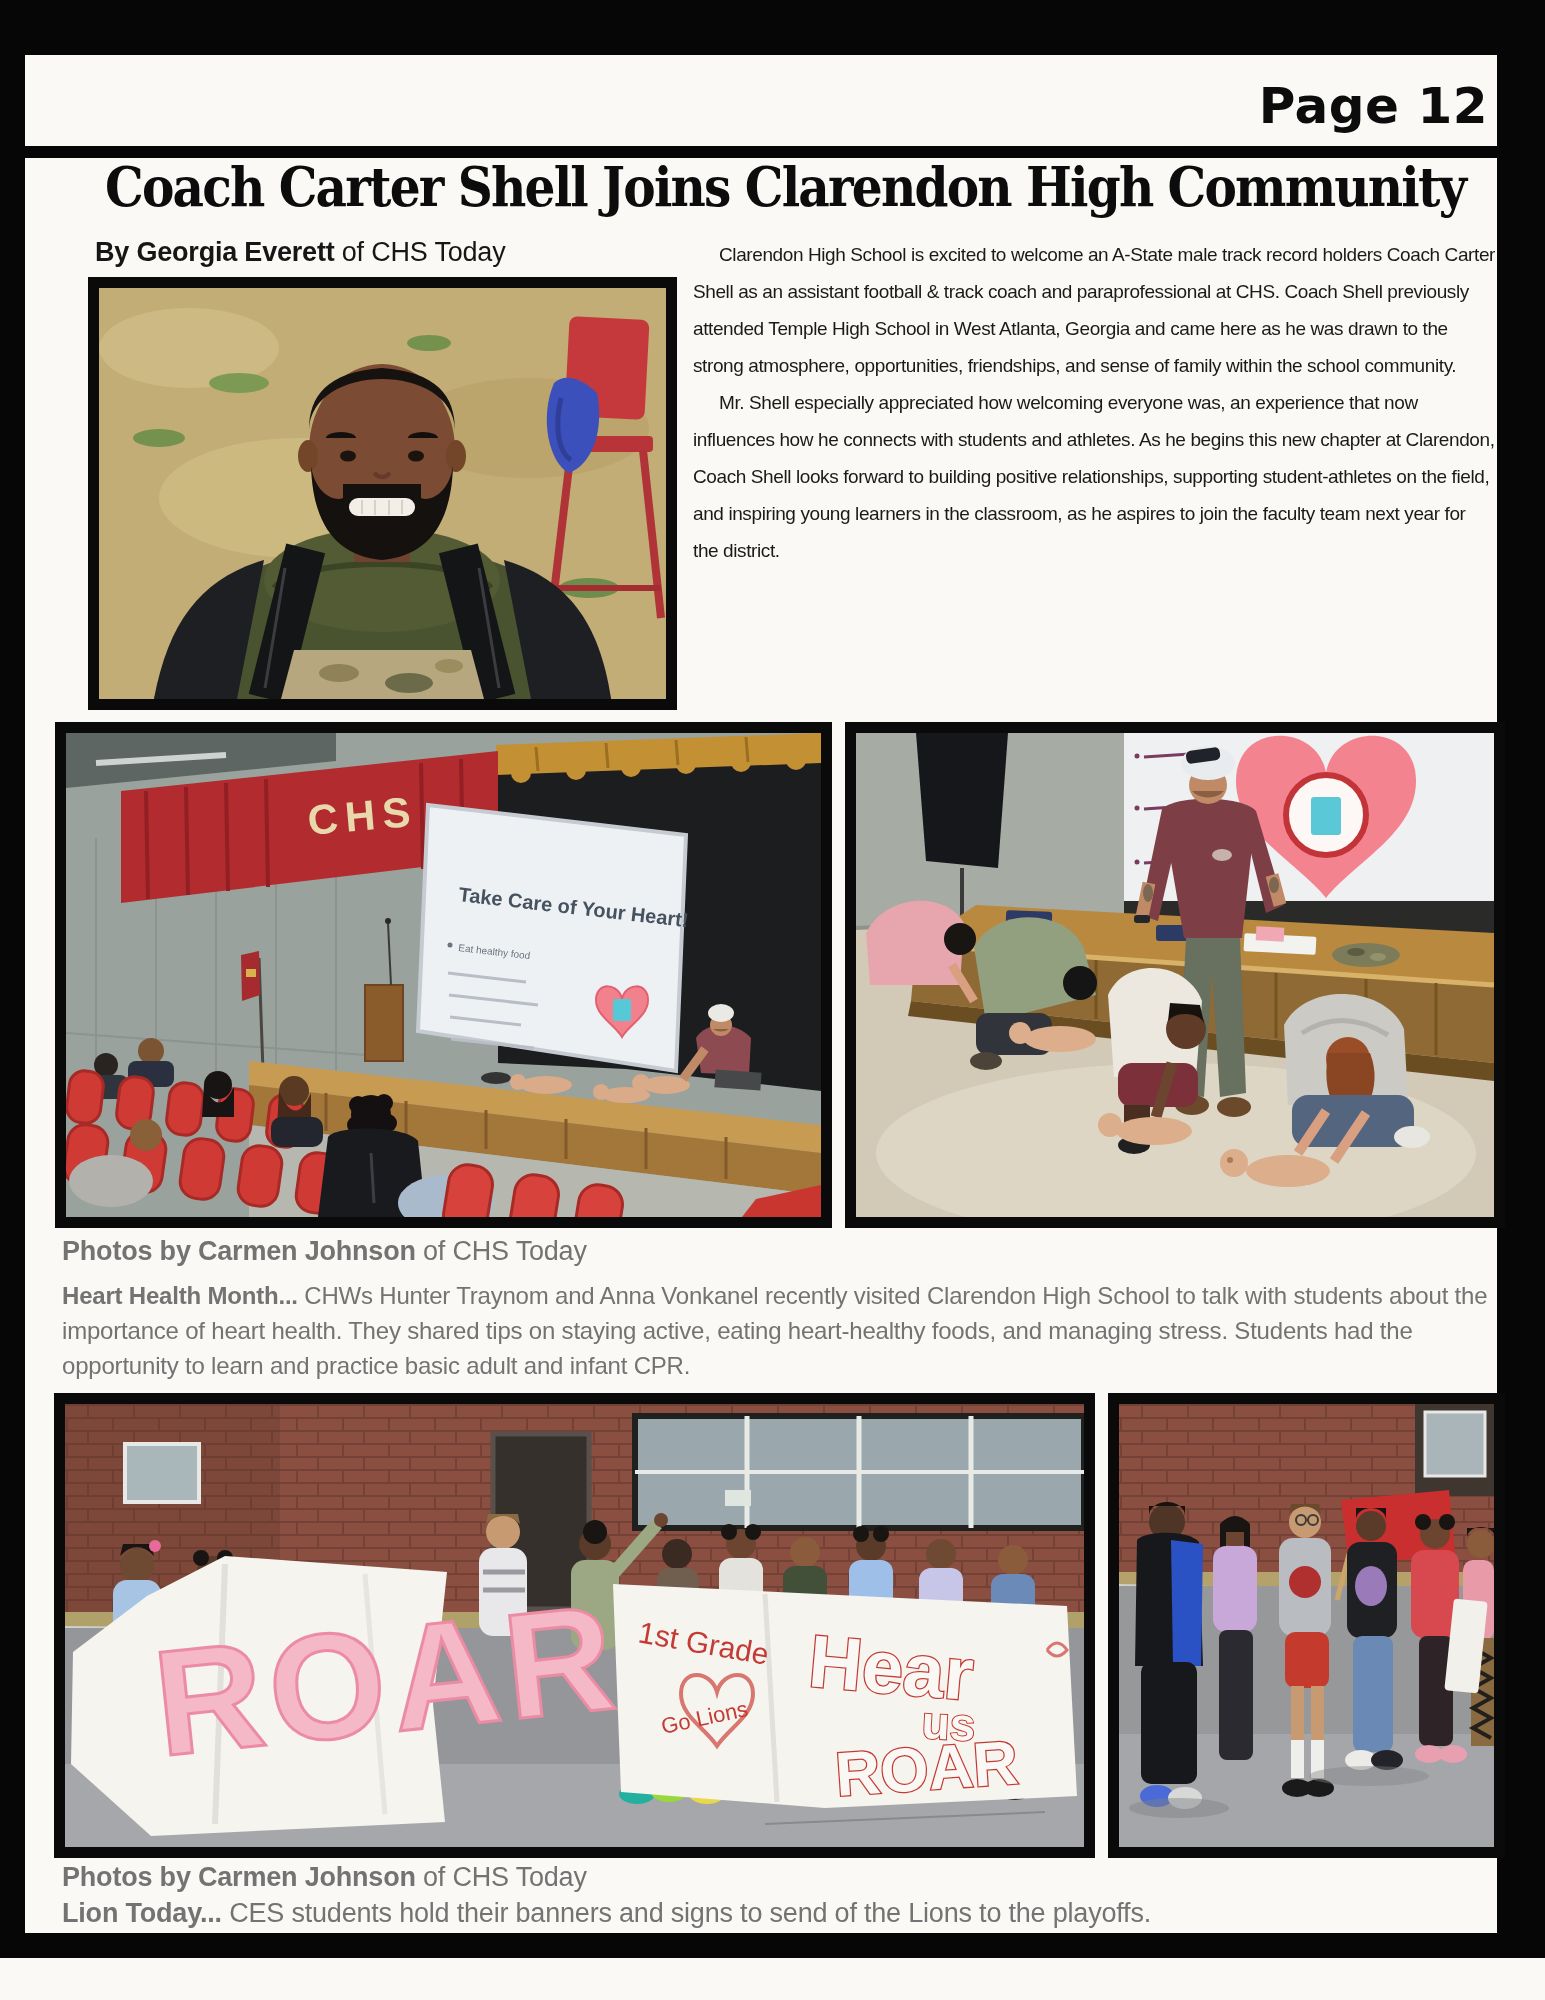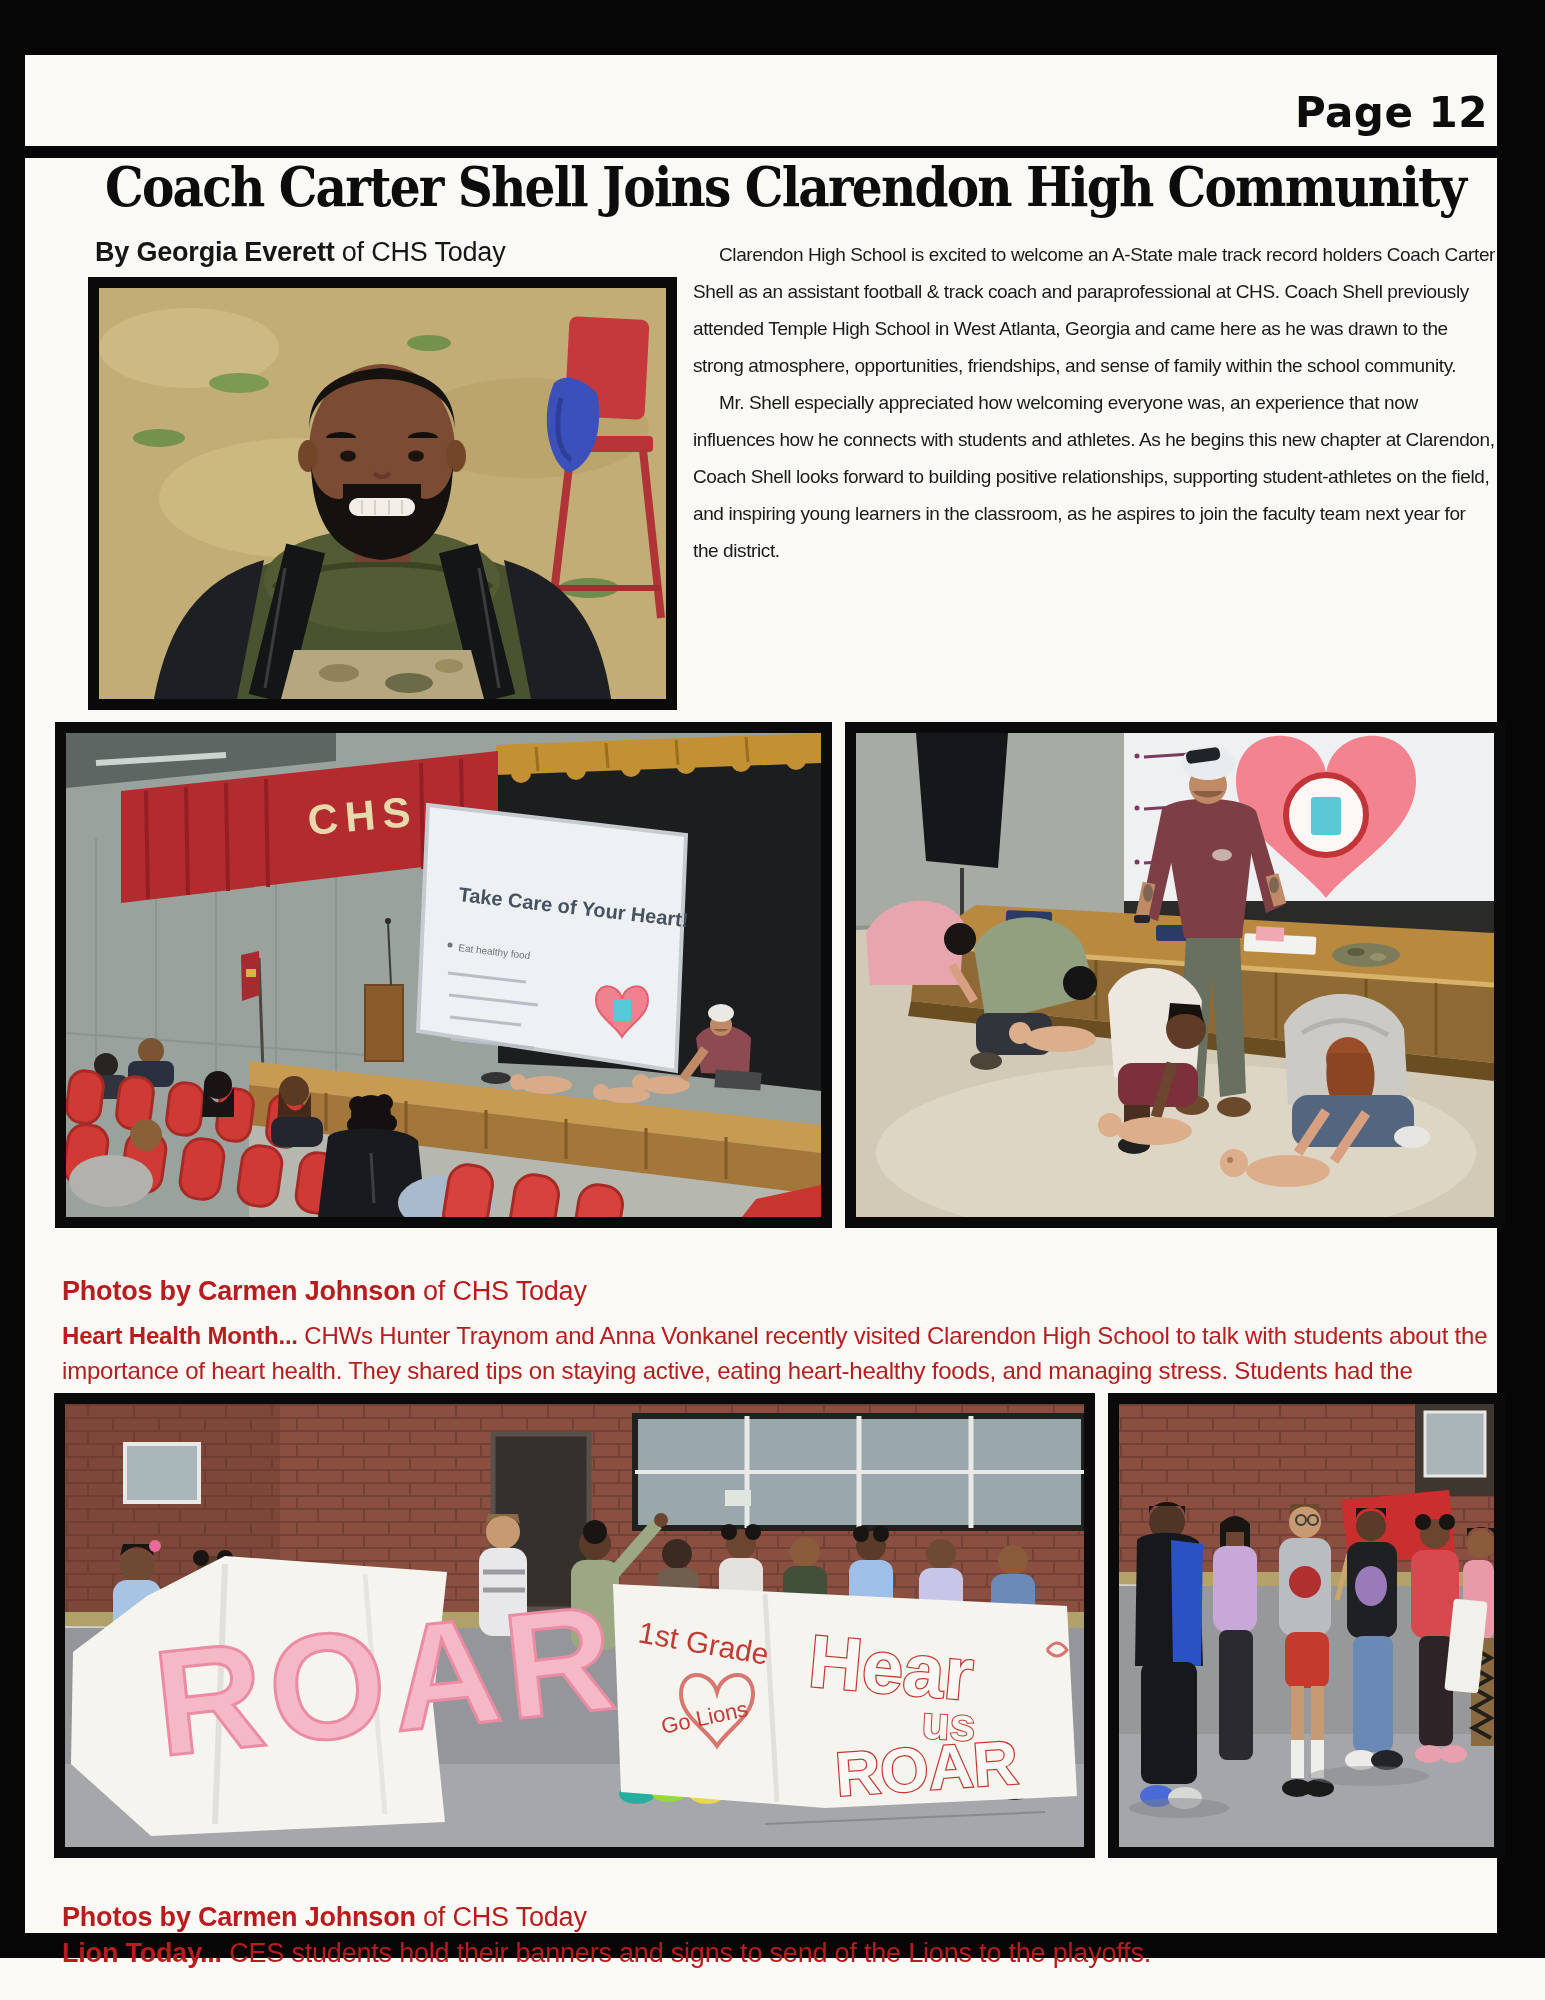--- a/index.html
+++ b/index.html
@@ -12,40 +12,40 @@
   }
   .abs{position:absolute;}
   .border{background:#060606;}
   #border-top{left:0;top:0;width:1545px;height:55px;}
   #border-left{left:0;top:0;width:25px;height:1958px;}
   #border-right{left:1497px;top:0;width:48px;height:1958px;}
   #border-bottom{left:0;top:1933px;width:1545px;height:25px;}
   #divider-bar{left:25px;top:146px;width:1472px;height:12px;background:#060606;}
 
   #page-number{
-    top:88px;right:57px;
+    top:77px;right:57px;
     font-family:"DejaVu Sans",sans-serif;
-    font-size:42px;font-weight:800;letter-spacing:.5px;color:#0c0c0c;
+    font-size:50px;font-weight:800;letter-spacing:.5px;color:#0c0c0c;
   }
   #headline{
     left:105px;top:158px;margin:0;white-space:nowrap;
     font-family:"DejaVu Serif",serif;font-weight:bold;
     font-size:54px;line-height:58px;letter-spacing:-2px;color:#0c0c0c;
     transform:scaleX(0.9);transform-origin:left top;
   }
   #byline{left:95px;top:237px;font-size:27px;letter-spacing:-.2px;}
   #byline b{font-weight:700;}
 
   #body-col{left:693px;top:236px;width:802px;}
   #body-col p{
     margin:0;font-size:19px;line-height:37px;letter-spacing:-.4px;
     text-indent:26px;color:#1a1a1a;
   }
 
-  .caption{font-size:27px;letter-spacing:-.2px;color:#b91c1c;margin-top:40px;}
+  .caption{font-size:27px;letter-spacing:-.2px;color:#737373;}
   .caption b{font-weight:700;}
   #credit-middle{left:62px;top:1236px;}
   #heart-para{left:62px;top:1278px;width:1446px;font-size:24px;line-height:35px;}
   #credit-bottom{left:62px;top:1862px;}
   #lion-para{left:62px;top:1898px;width:1440px;}
 
   .photo{
     position:absolute;border:11px solid #0a0a0a;box-sizing:border-box;
     background:#cfcfcb;
   }

